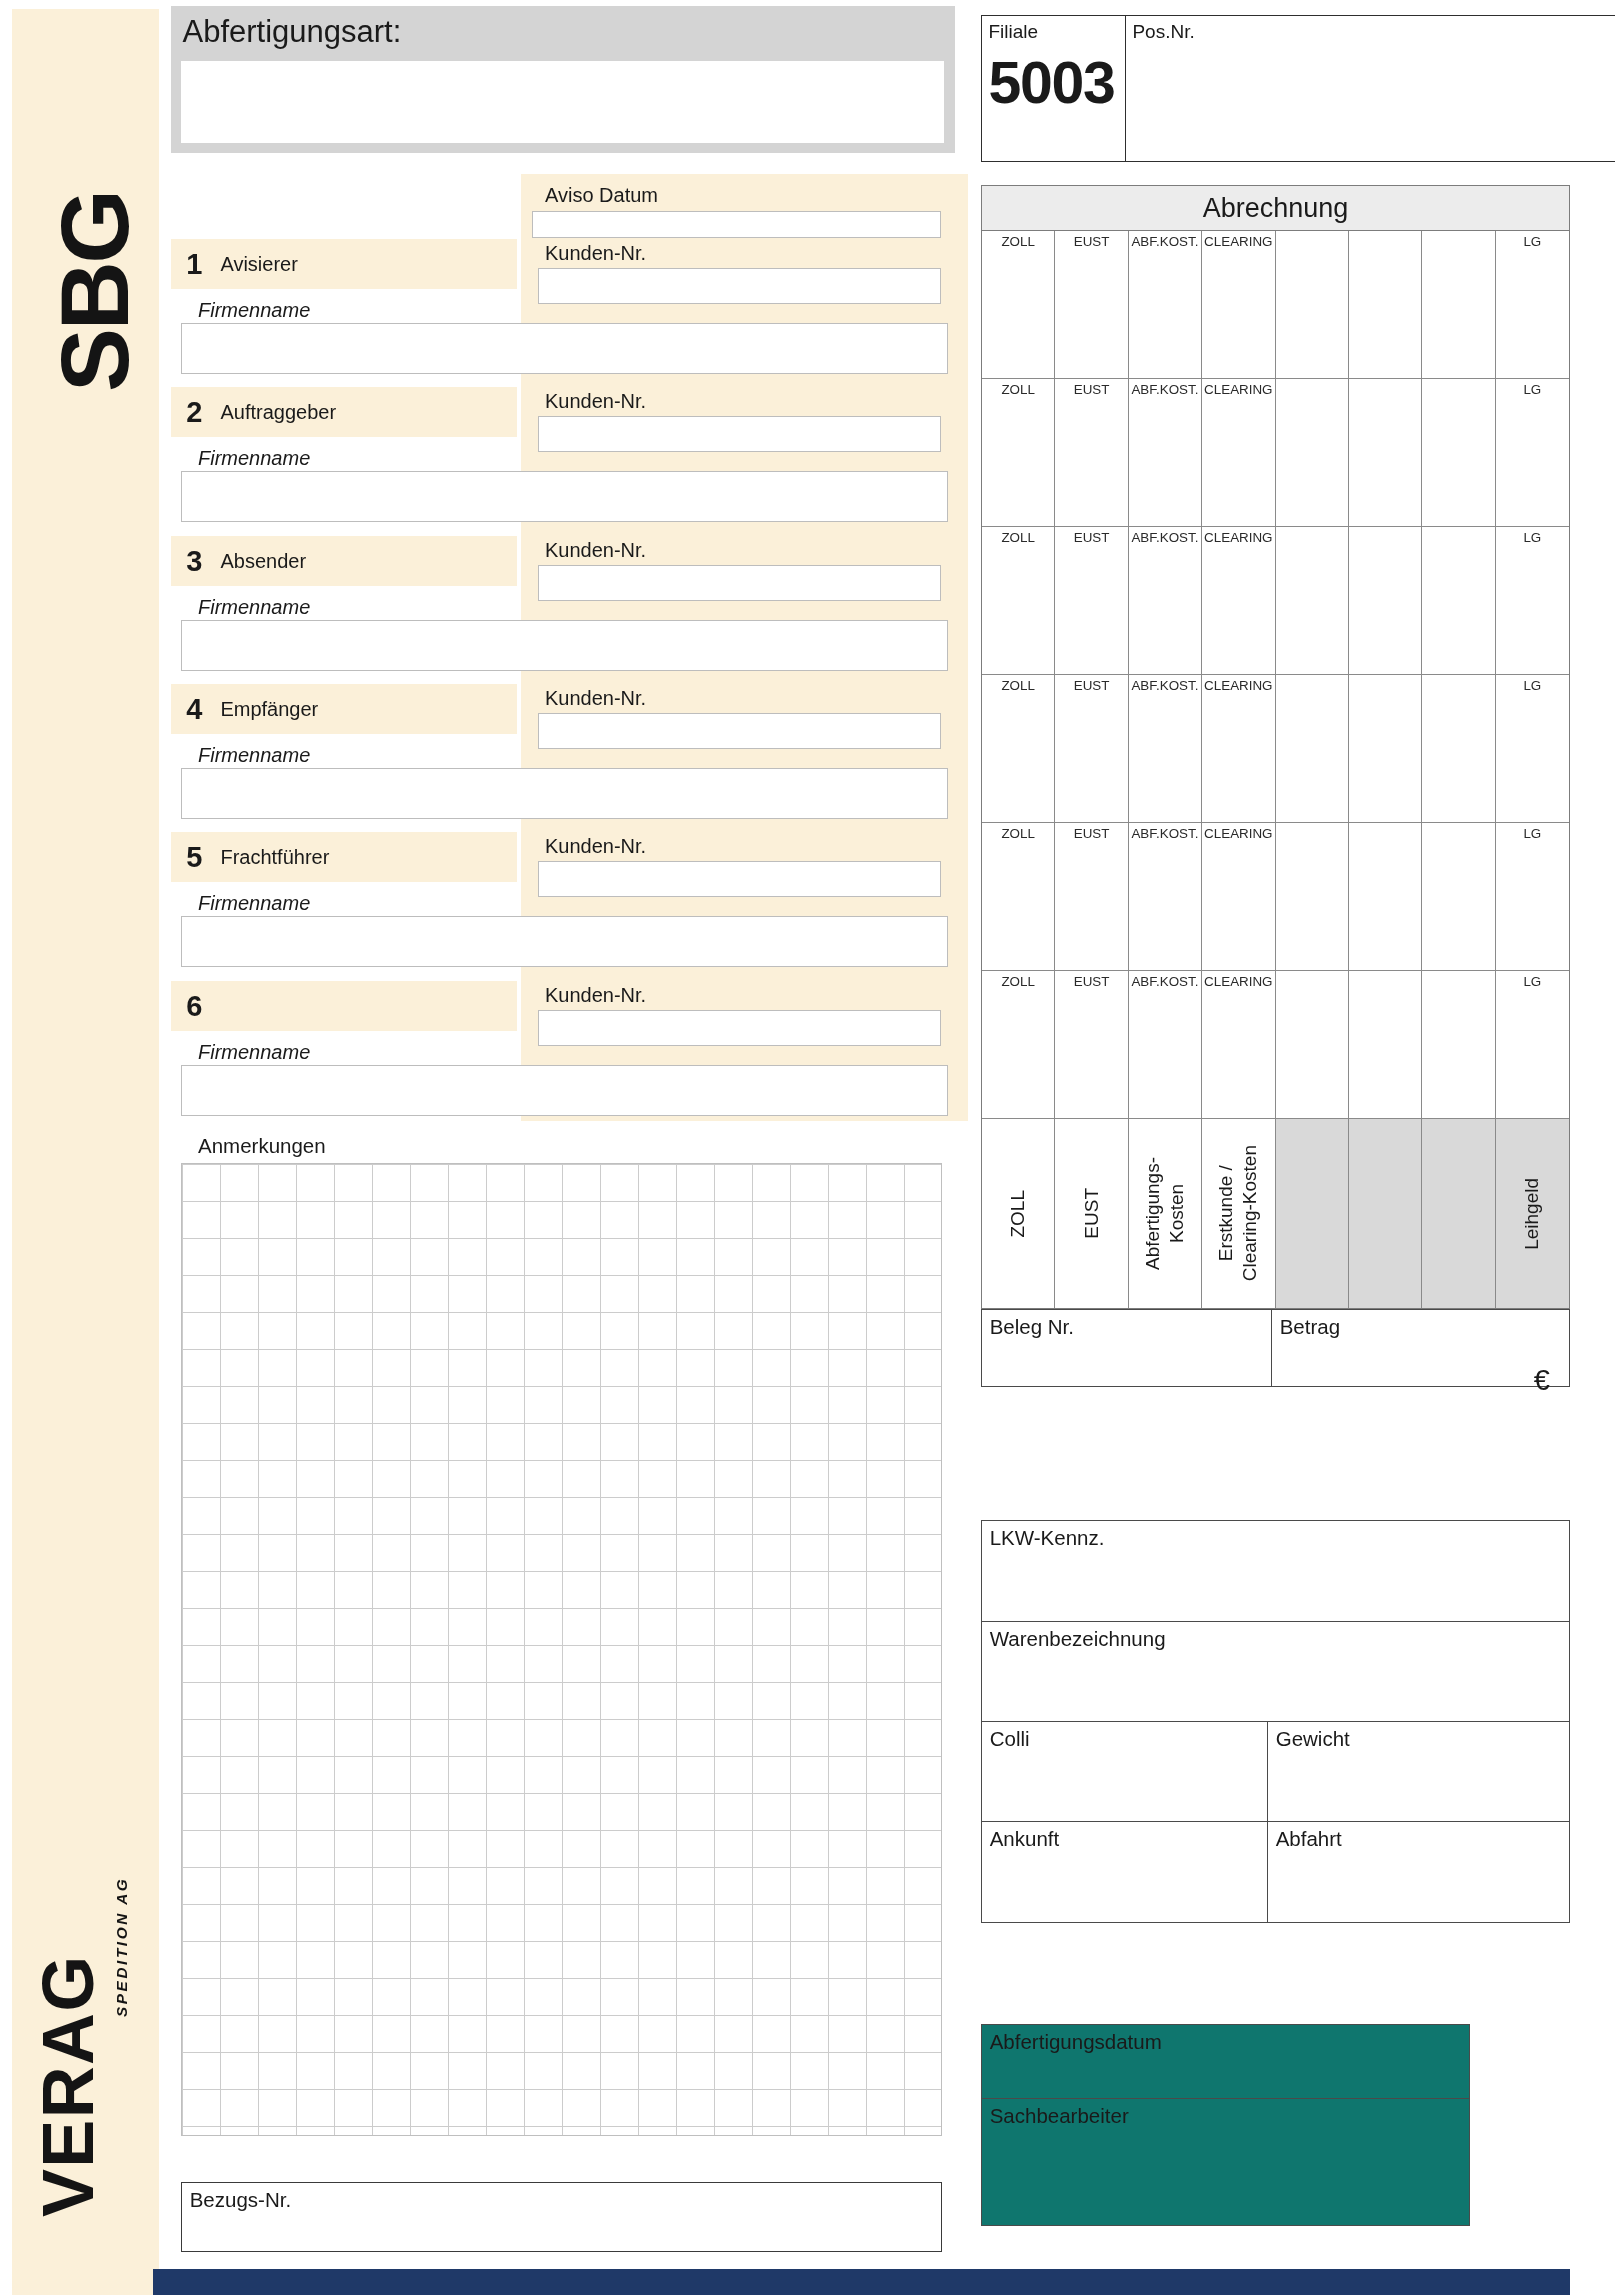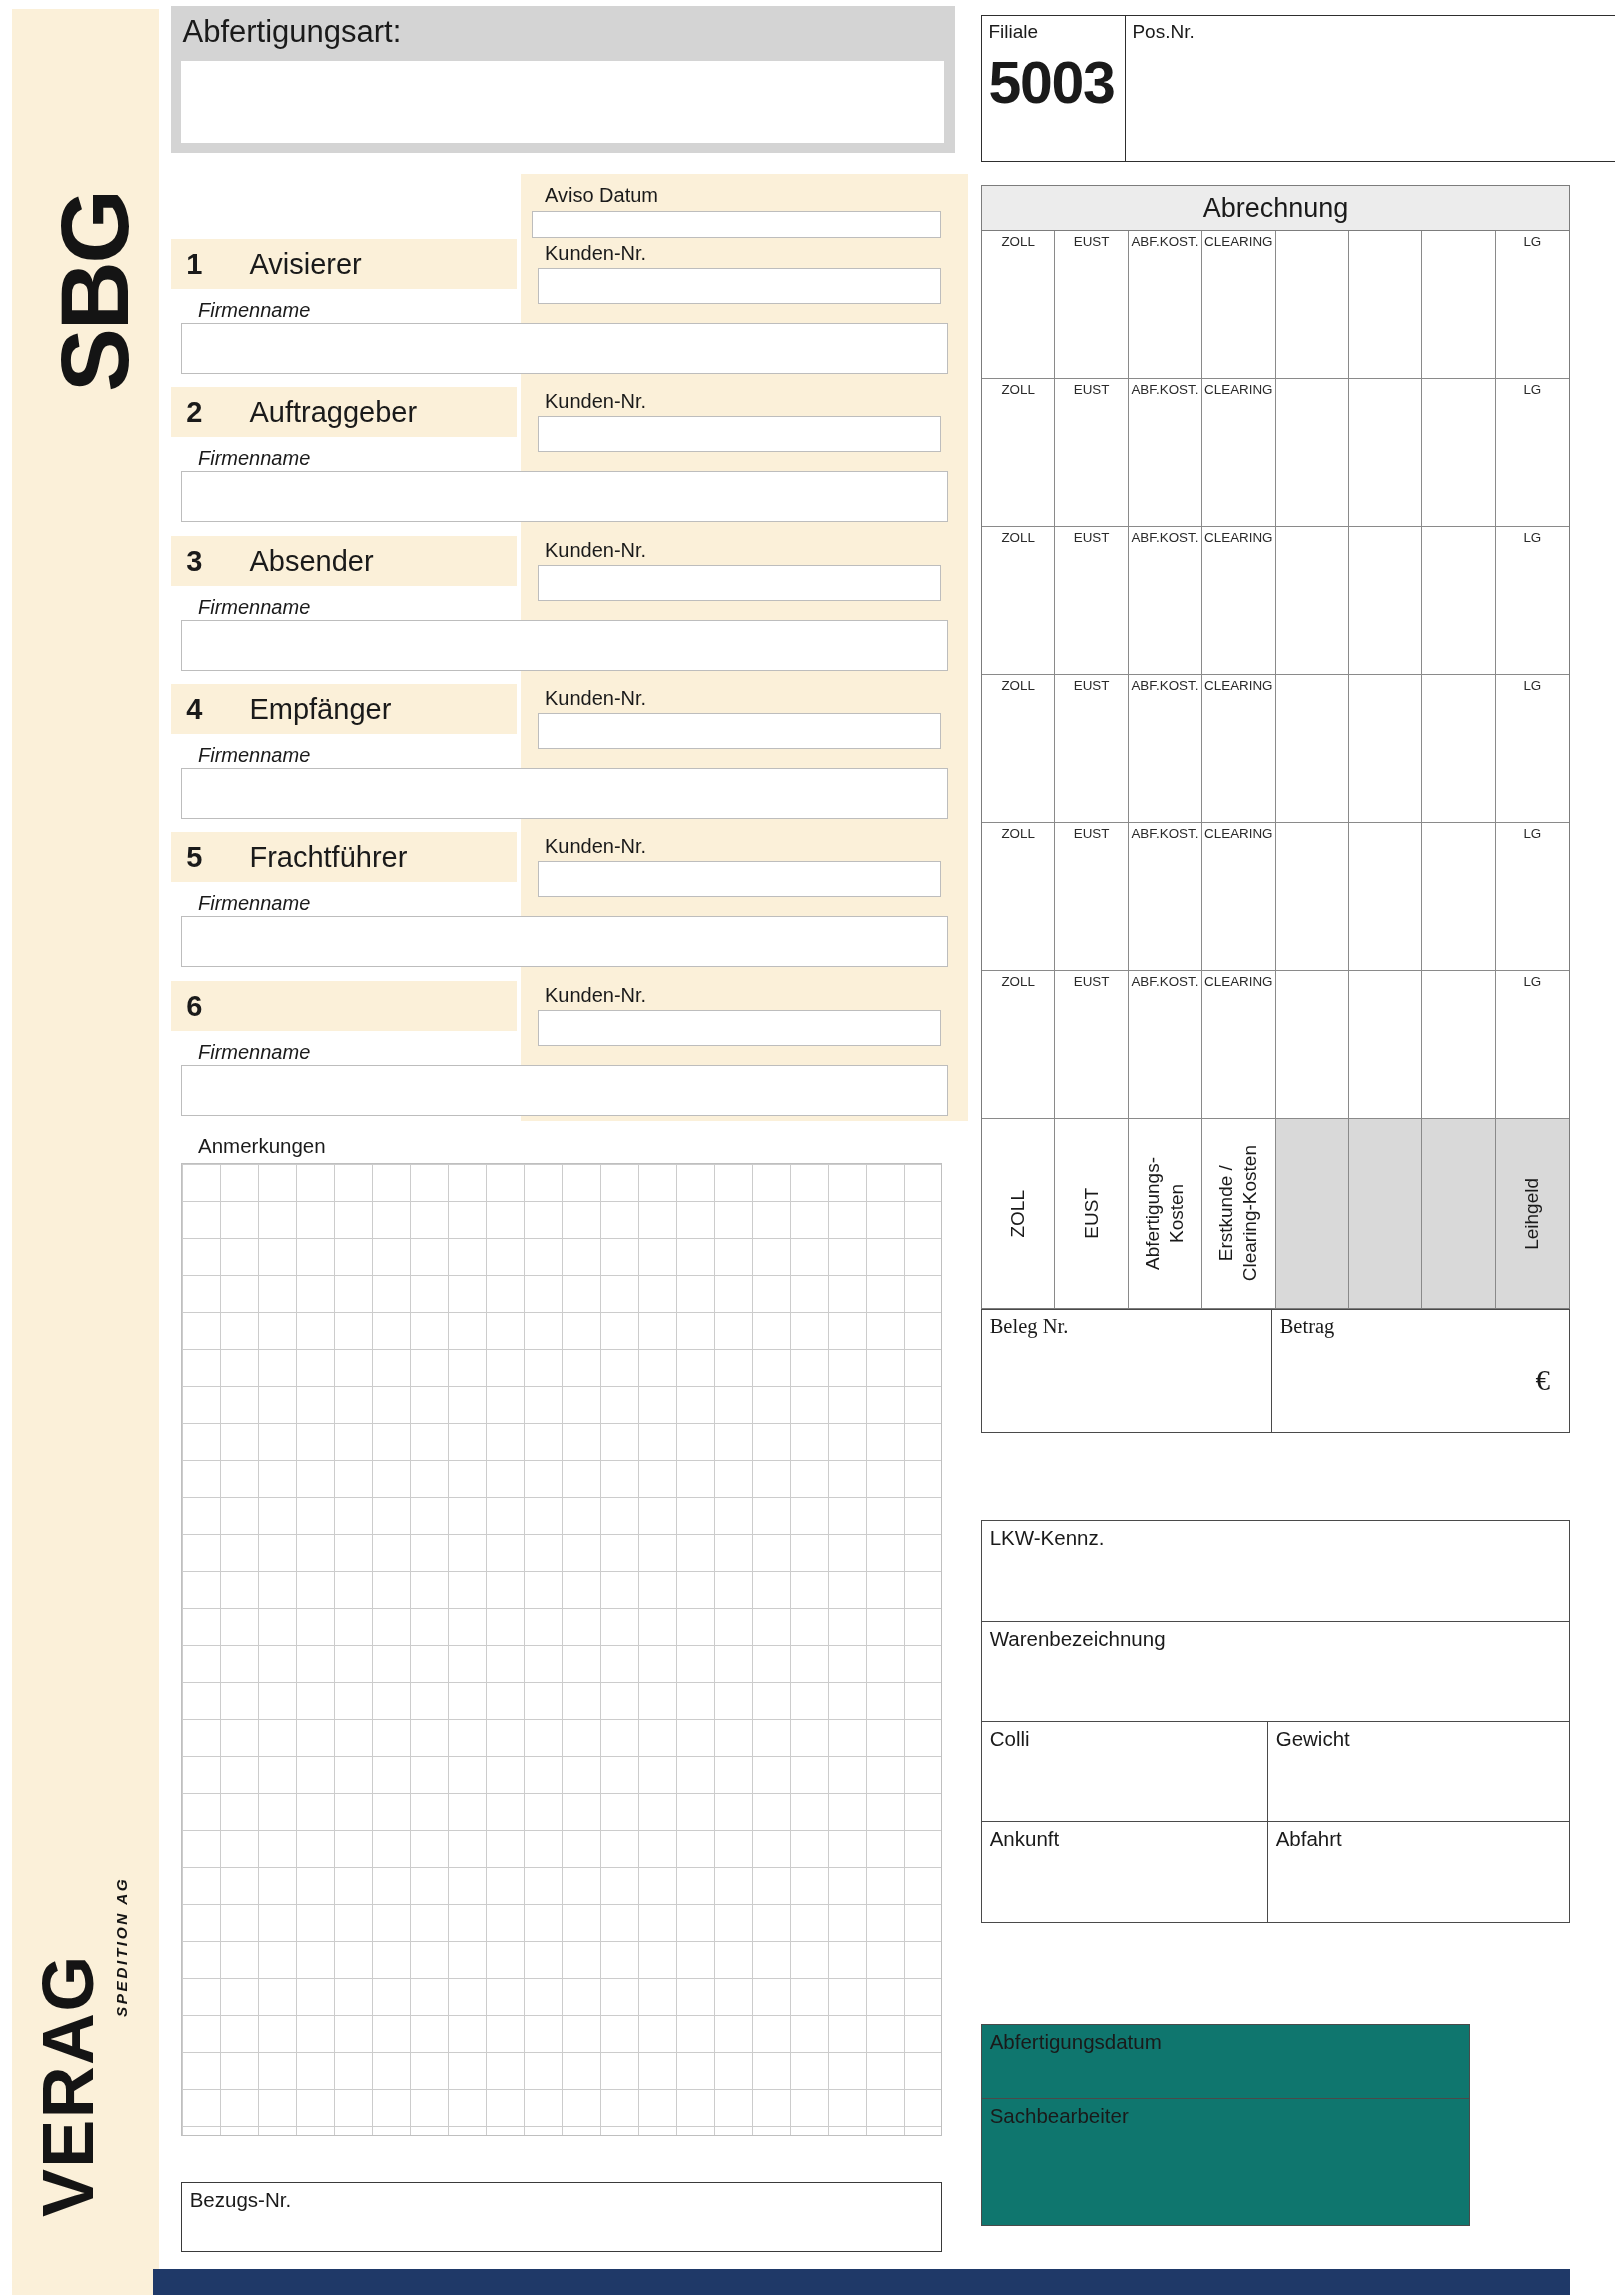--- a/index.html
+++ b/index.html
@@ -33,21 +33,21 @@
   
   .kunden-strip { position:absolute; left:521px; top:174px; width:447px; height:947px; background:var(--cream,#FBF0D9); }
   .aviso-label { position:absolute; left:545px; top:184px; font-size:20px; }
   .aviso-input { position:absolute; left:532px; top:211px; width:409px; height:27px; background:#fff; border:1px solid #bdbdbd; }
 
   
   .section { position:absolute; left:171px; width:784px; height:136px; }
   .sec-band { position:absolute; left:0; top:0; width:346px; height:50px; background:var(--cream,#FBF0D9);
               display:flex; align-items:center; gap:18px; padding-left:15.3px; }
   .sec-num { font-size:29px; font-weight:bold; }
-  .sec-title { font-size:29px;margin-left:29px; }
+  .sec-title { font-size:20px; }
   .sec-kunden-label { position:absolute; left:374px; top:2.6px; font-size:20px; }
   .sec-kunden-input { position:absolute; left:367px; top:29px; width:403px; height:36px; background:#fff; border:1px solid #bdbdbd; }
   .sec-firma-label { position:absolute; left:27px; top:60px; font-size:20px;font-style:italic; }
   .sec-firma-input { position:absolute; left:9.6px; top:84px; width:767px; height:51px; background:#fff; border:1px solid #bdbdbd; }
 
   
   .ab-box { position:absolute; left:981px; top:185px; width:589px; }
   .ab-header { height:46px; background:#ECECEC; border:1.3px solid #7c7c7c;
                display:flex; align-items:center; justify-content:center; font-size:27px; }
   .ab-table { border:1.3px solid #7c7c7c; border-top:none; }
@@ -55,21 +55,21 @@
   .ab-cell { position:relative; border-right:1px solid #8a8a8a; }
   .ab-cell:last-child { border-right:none; }
   .ab-lbl { position:absolute; top:3.2px; left:0; right:0; text-align:center; font-size:13.4px; color:#2a2a2a; white-space:nowrap; }
   .ab-footer { display:grid; grid-template-columns:repeat(8,1fr); height:189px; }
   .vcell { position:relative; border-right:1px solid #8a8a8a; display:flex; align-items:center; justify-content:center; }
   .vcell:last-child { border-right:none; }
   .vcell.gray { background:var(--table_gray,#D9D9D9); }
   .vwrap { writing-mode:vertical-rl; transform:rotate(180deg); font-size:19px; text-align:center; line-height:24px; }
   .vwrap span { display:block; }
 
-  .beleg-row { display:flex; height:124px;font-family:Liberation Serif, serif; }
+  .beleg-row { display:flex; height:78px; }
   .beleg-box { width:291px; border:1.9px solid #4a4a4a; position:relative; background:#fff; }
   .betrag-box { flex:1; border:1.9px solid #4a4a4a; border-left:none; position:relative; background:#fff; }
   .box-label { position:absolute; left:7.7px; top:5.1px; font-size:20.5px; }
   .euro { position:absolute; right:19px; top:54px; font-size:29px; }
 
   
   .cargo-box { position:absolute; left:981px; top:1520px; width:589px; border:1.9px solid #4a4a4a; background:#fff; }
   .cargo-row { position:relative; border-bottom:1.9px solid #4a4a4a; }
   .cargo-box .cargo-row:last-child { border-bottom:none; }
   .cargo-split { display:flex; }

